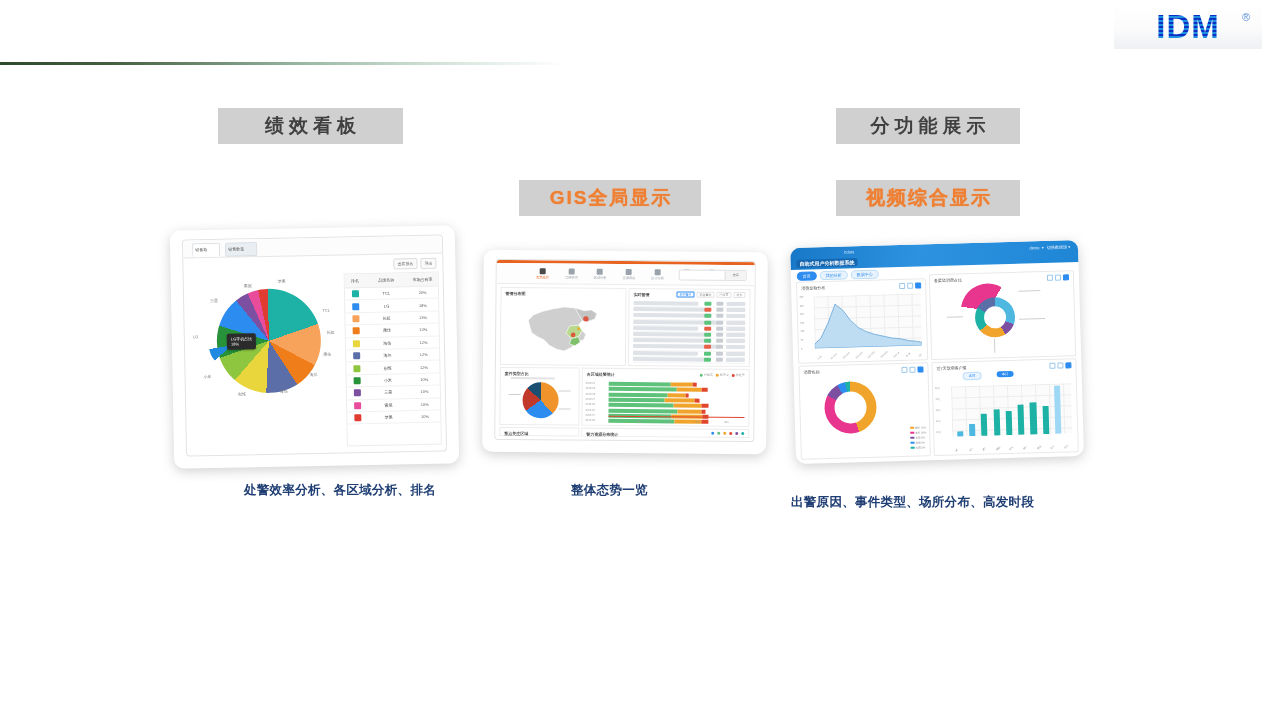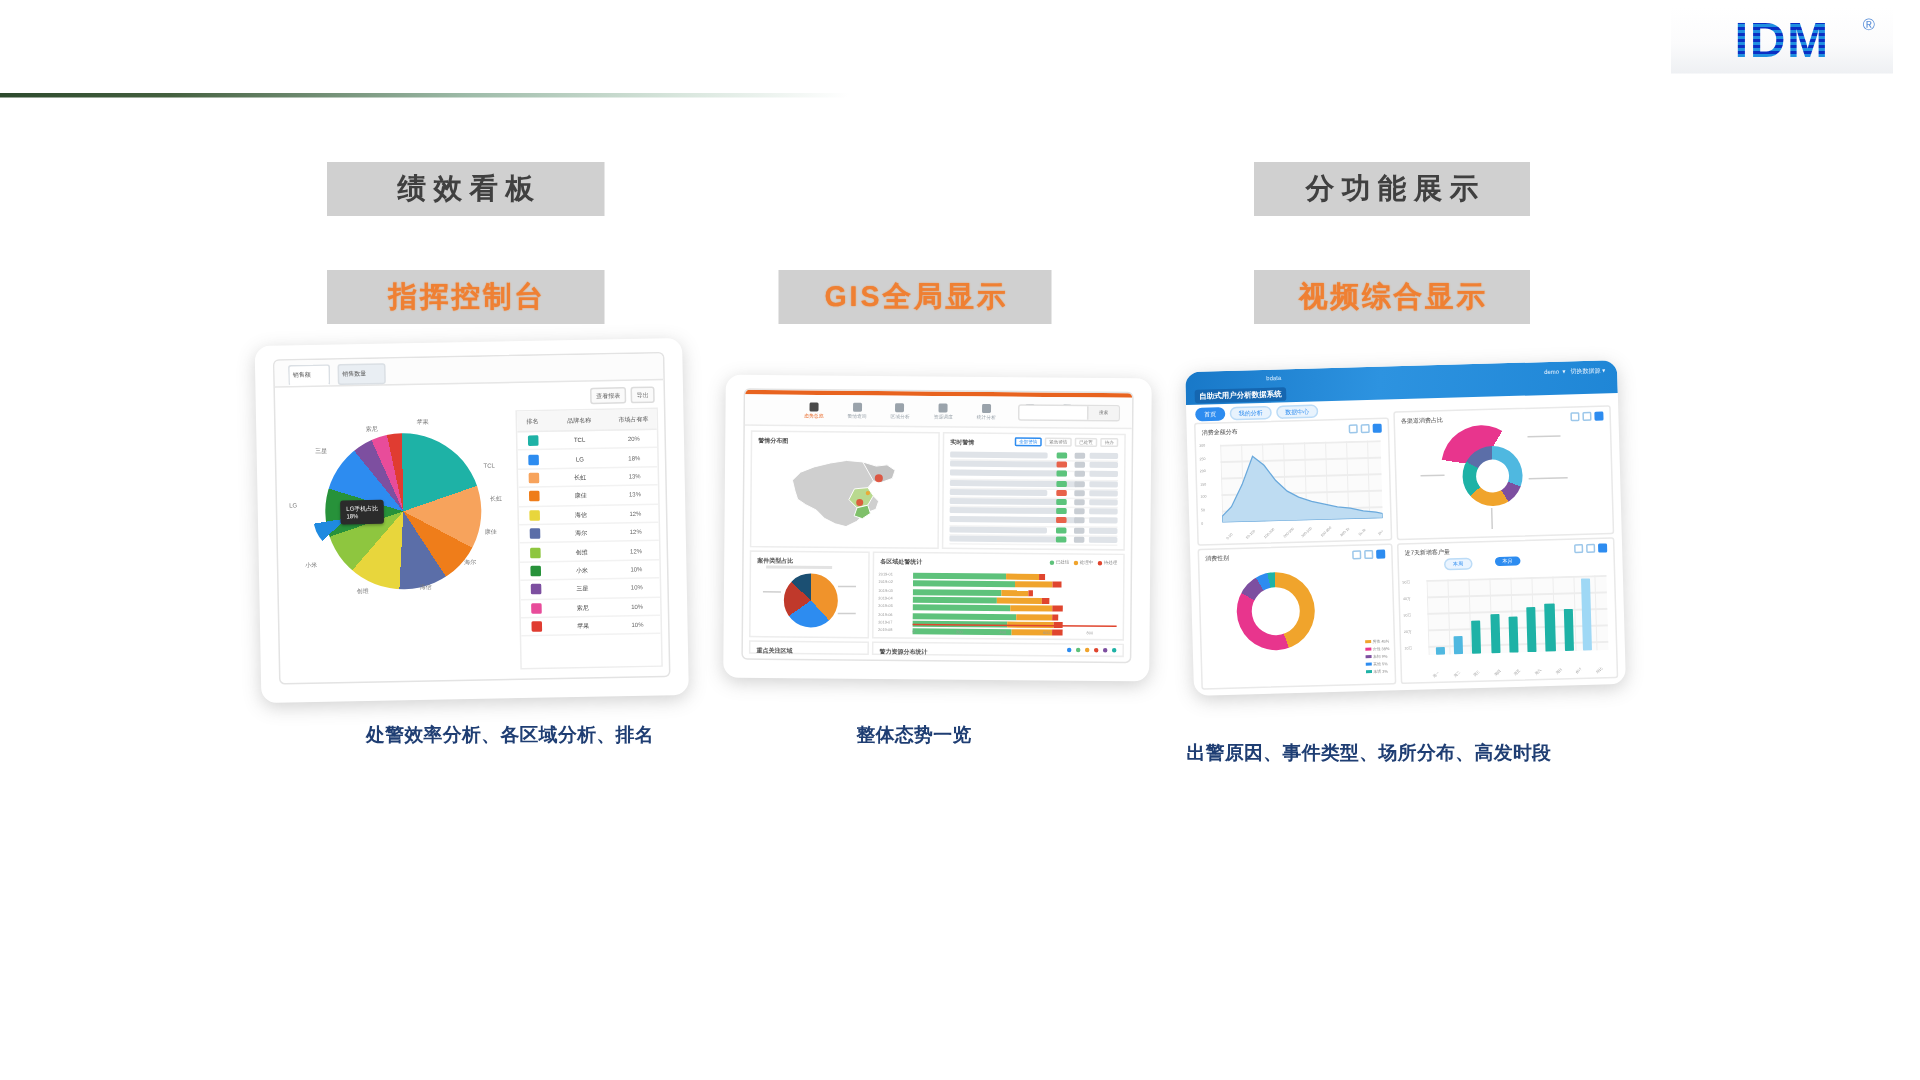--- a/index.html
+++ b/index.html
@@ -347,23 +347,20 @@
     <span class="logo-r">®</span>
   </div>
 
   <div class="tag-box row1 col1">
     <span class="tag-label-dark">绩效看板</span>
   </div>
   <div class="tag-box row1 col3">
     <span class="tag-label-dark">分功能展示</span>
   </div>
 
-  <div class="tag-box row2 col1">
-    <span class="tag-label-orange">指挥控制台</span>
-  </div>
   <div class="tag-box row2 col3">
     <span class="tag-label-orange">视频综合显示</span>
   </div>
   <div class="tag-box row2 col2">
     <span class="tag-label-orange">GIS全局显示</span>
   </div>
 
   <div class="shot shot1">
     <div class="shot-frame">
 

